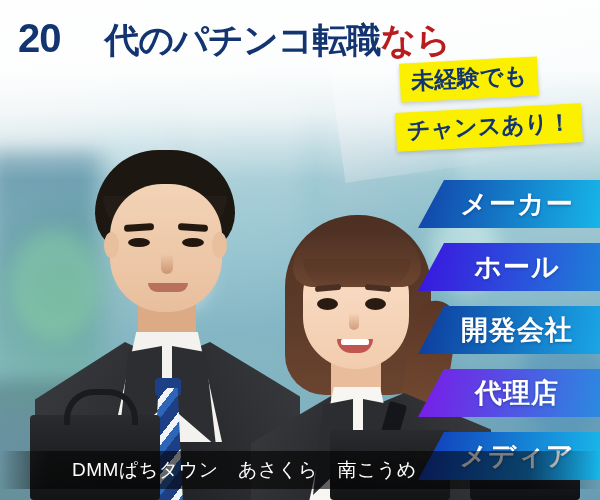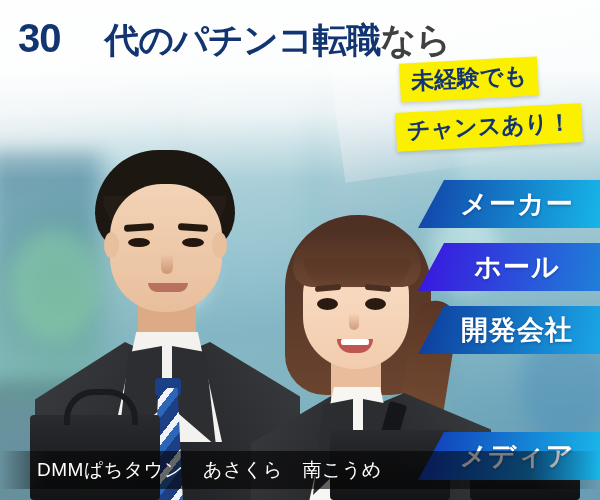--- a/index.html
+++ b/index.html
@@ -142,21 +142,21 @@
   .bag3{left:470px;top:450px;width:110px;height:50px;background:linear-gradient(180deg,#24252a,#101114);}
 
   
   .headline{
     position:absolute;left:18px;top:18px;
     font-size:40px;font-weight:bold;letter-spacing:-1px;
     color:#123571;white-space:nowrap;line-height:1;
     text-shadow:0 1px 0 rgba(255,255,255,.8);
   }
   .headline .jp-sm{font-size:35px;margin-left:44px;}
-  .headline .accent{color:#404040;font-size:35px;}
+  .headline .accent{color:#b91c1c;font-size:35px;}
 
   .logo{
     position:absolute;left:22px;top:72px;
     font-size:62px;font-weight:bold;font-style:italic;
     color:#17417f;letter-spacing:-1px;line-height:1;white-space:nowrap;
     text-shadow:0 2px 3px rgba(255,255,255,.85);
   }
   .logo .up-u{color:#1fa7e8;position:relative;display:inline-block;}
   .logo .up-u .arrow{
     position:absolute;right:-2px;top:-13px;width:0;height:0;
@@ -187,21 +187,21 @@
     text-shadow:0 1px 3px rgba(0,40,90,.45);padding-left:16px;
   }
 
   
   .caption{
     position:absolute;left:0;bottom:11px;width:600px;height:38px;
     background:linear-gradient(90deg,rgba(0,0,0,0) 0%,rgba(0,0,0,.55) 8%,rgba(0,0,0,.62) 50%,rgba(0,0,0,.5) 88%,rgba(0,0,0,0) 100%);
     display:flex;align-items:center;
   }
   .caption span{
-    color:#fff;font-size:19px;padding-left:37px;letter-spacing:.5px;white-space:nowrap;
+    color:#fff;font-size:19px;padding-left:72px;letter-spacing:.5px;white-space:nowrap;
   }
 </style>
 </head>
 <body>
 
 <div class="banner">
 
   <div class="bg">
     <div class="bg-base"></div>
     <div class="bg-shape s1"></div>
@@ -258,41 +258,44 @@
     <div class="w-mouth"></div>
     <div class="w-strap"></div>
     <div class="w-hand"></div>
   </div>
 
   <div class="bag bag1"></div>
   <div class="bag bag2"></div>
   <div class="bag bag3"></div>
 
   <div class="headline">
-    <span>30</span><span class="jp-sm">代のパチンコ転職</span><span class="accent">なら</span>
+    <span>20</span><span class="jp-sm">代のパチンコ転職</span><span class="accent">なら</span>
   </div>
 
 
   <div class="callout callout-1">
     <span>未経験でも</span>
   </div>
   <div class="callout callout-2">
     <span>チャンスあり！</span>
   </div>
 
   <div class="cat-list">
     <div class="cat" style="top: 180px; background: linear-gradient(100deg, rgb(18, 66, 168) 0%, rgb(23, 181, 232) 100%);">
       <span>メーカー</span>
     </div>
     <div class="cat" style="top: 243px; background: linear-gradient(100deg, rgb(58, 20, 224) 0%, rgb(31, 127, 216) 100%);">
       <span>ホール</span>
     </div>
     <div class="cat" style="top: 306px; background: linear-gradient(100deg, rgb(13, 58, 156) 0%, rgb(26, 166, 230) 100%);">
       <span>開発会社</span>
     </div>
+    <div class="cat" style="top: 369px; background: linear-gradient(100deg, rgb(122, 26, 232) 0%, rgb(43, 138, 224) 100%);">
+      <span>代理店</span>
+    </div>
     <div class="cat" style="top: 432px; background: linear-gradient(100deg, rgb(16, 56, 184) 0%, rgb(25, 184, 234) 100%);">
       <span>メディア</span>
     </div>
   </div>
 
   <div class="caption">
     <span>DMMぱちタウン　あさくら　南こうめ</span>
   </div>
 
 </div>

